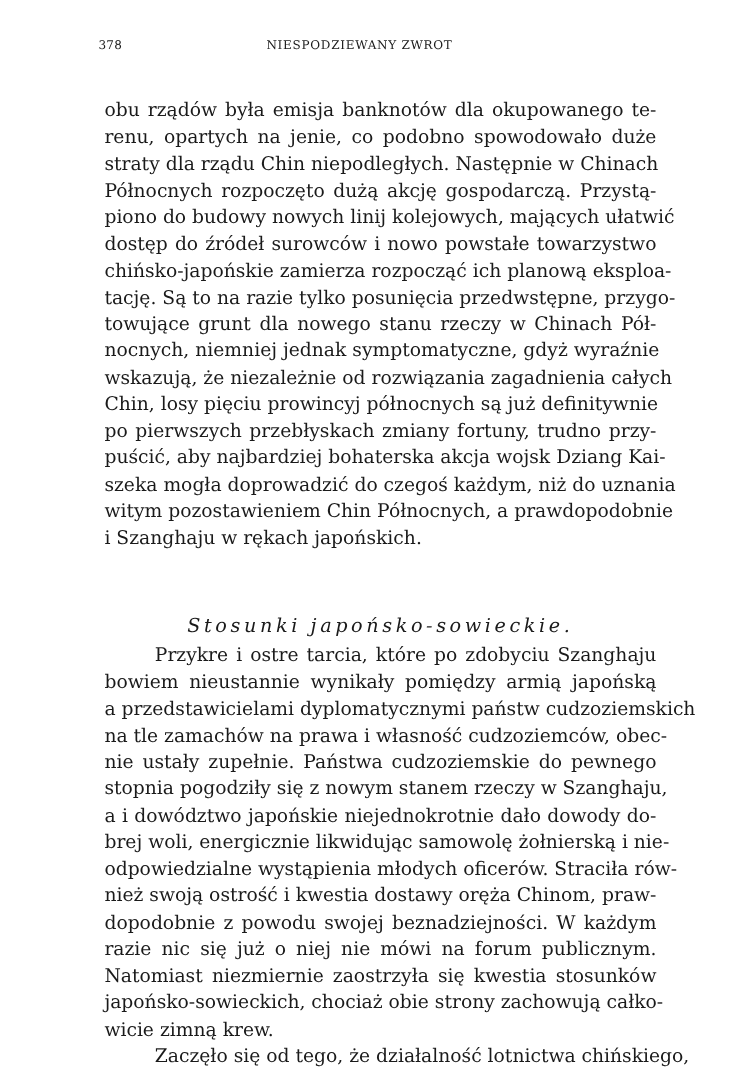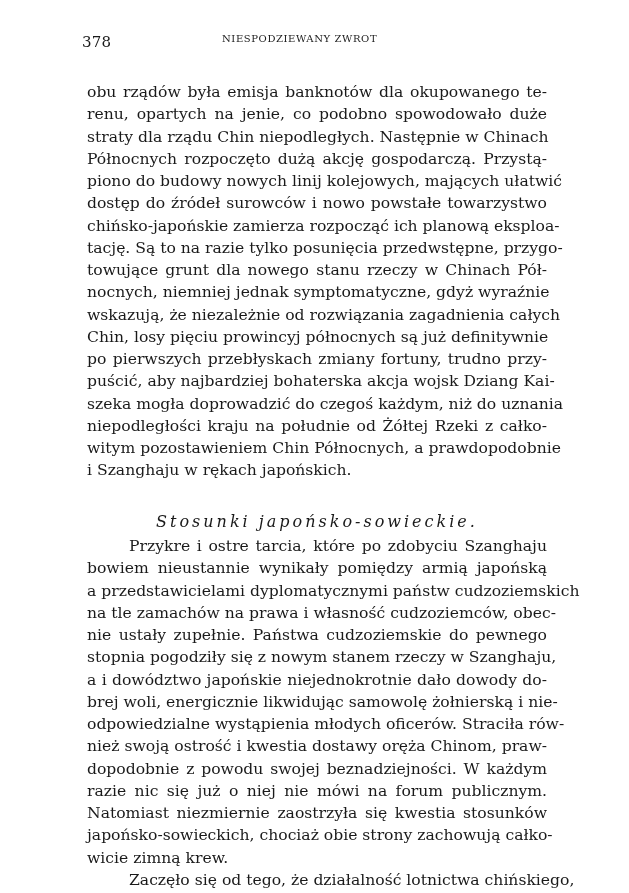--- a/index.html
+++ b/index.html
@@ -1,19 +1,19 @@
 <!DOCTYPE html>
 <html><head>
 <meta charset="utf-8">
 <style>
   html, body { margin: 0; padding: 0; background: #ffffff; }
   body { width: 629px; height: 893px; position: relative; overflow: hidden;
          font-family: "DejaVu Serif", "Liberation Serif", serif; color: #1a1a1a; }
   .page-header { position: absolute; top: 33px; left: 0; width: 629px; height: 18px; }
-  .page-number { position: absolute; left: 82px; top: 0; font-size: 15px; letter-spacing: 0.2px; }
+  .page-number { position: absolute; left: 82px; top: 0; font-size: 10px; letter-spacing: 0.2px; }
   .running-title { position: absolute; left: 222px; top: 0; font-size: 10px; letter-spacing: 0.6px; }
   .body-text { position: absolute; left: 87px; width: 460px; font-size: 15.6px; line-height: 22.25px; }
   .line { display: block; white-space: nowrap; text-align: justify; text-align-last: justify; height: 22.25px; overflow: visible; }
   .line.last { text-align-last: left; }
   .line.indent { padding-left: 42px; }
   .block1 { top: 64px; margin-top: 17px; }
   .section-heading { position: absolute; top: 512px; left: 87px; width: 460px; text-align: center;
                      font-size: 16px; letter-spacing: 3px; font-style: italic; }
   .block2 { top: 535px; }
 </style>
@@ -34,21 +34,20 @@
   <span class="line">dostęp do źródeł surowców i nowo powstałe towarzystwo</span>
   <span class="line">chińsko-japońskie zamierza rozpocząć ich planową eksploa-</span>
   <span class="line">tację. Są to na razie tylko posunięcia przedwstępne, przygo-</span>
   <span class="line">towujące grunt dla nowego stanu rzeczy w Chinach Pół-</span>
   <span class="line">nocnych, niemniej jednak symptomatyczne, gdyż wyraźnie</span>
   <span class="line">wskazują, że niezależnie od rozwiązania zagadnienia całych</span>
   <span class="line">Chin, losy pięciu prowincyj północnych są już definitywnie</span>
   <span class="line">po pierwszych przebłyskach zmiany fortuny, trudno przy-</span>
   <span class="line">puścić, aby najbardziej bohaterska akcja wojsk Dziang Kai-</span>
   <span class="line">szeka mogła doprowadzić do czegoś każdym, niż do uznania</span>
-  <span class="line">niepodległości kraju na południe od Żółtej Rzeki z całko-</span>
   <span class="line">witym pozostawieniem Chin Północnych, a prawdopodobnie</span>
   <span class="line last">i Szanghaju w rękach japońskich.</span>
 </div>
 
 <div class="section-heading">Stosunki japońsko-sowieckie.</div>
 
 <div class="body-text block2">
   <span class="line indent">Przykre i ostre tarcia, które po zdobyciu Szanghaju</span>
   <span class="line">bowiem nieustannie wynikały pomiędzy armią japońską</span>
   <span class="line">a przedstawicielami dyplomatycznymi państw cudzoziemskich</span>

